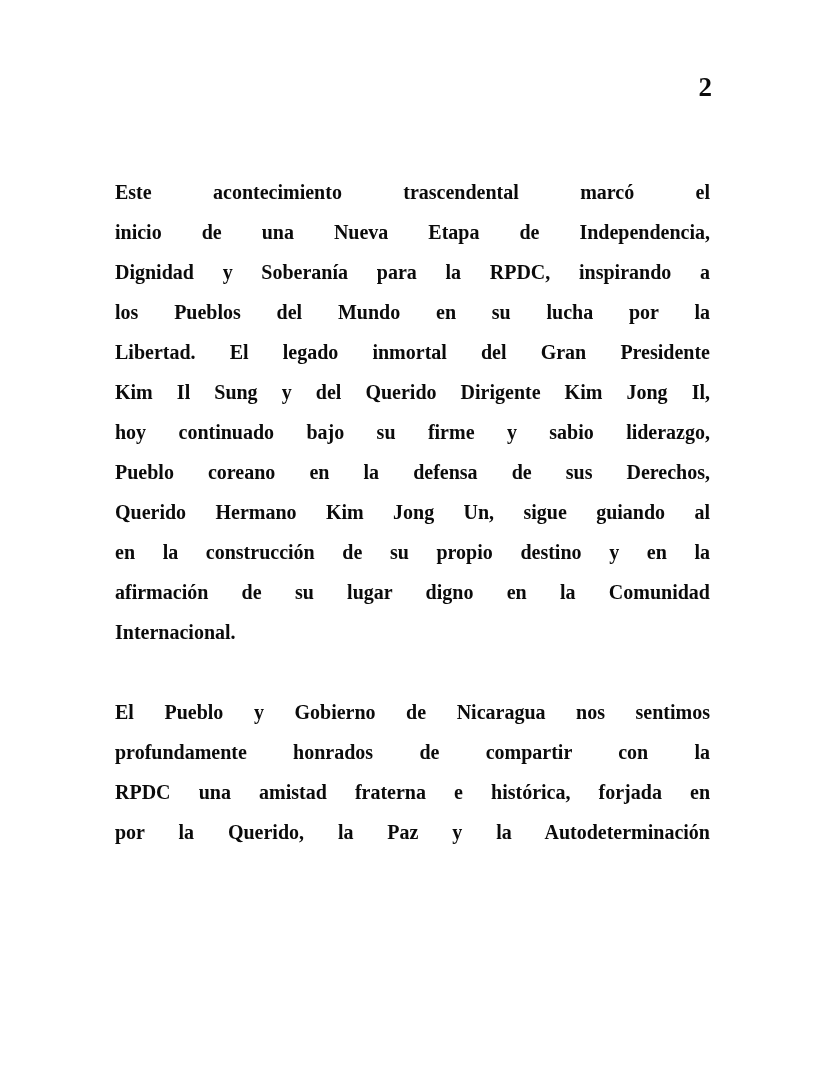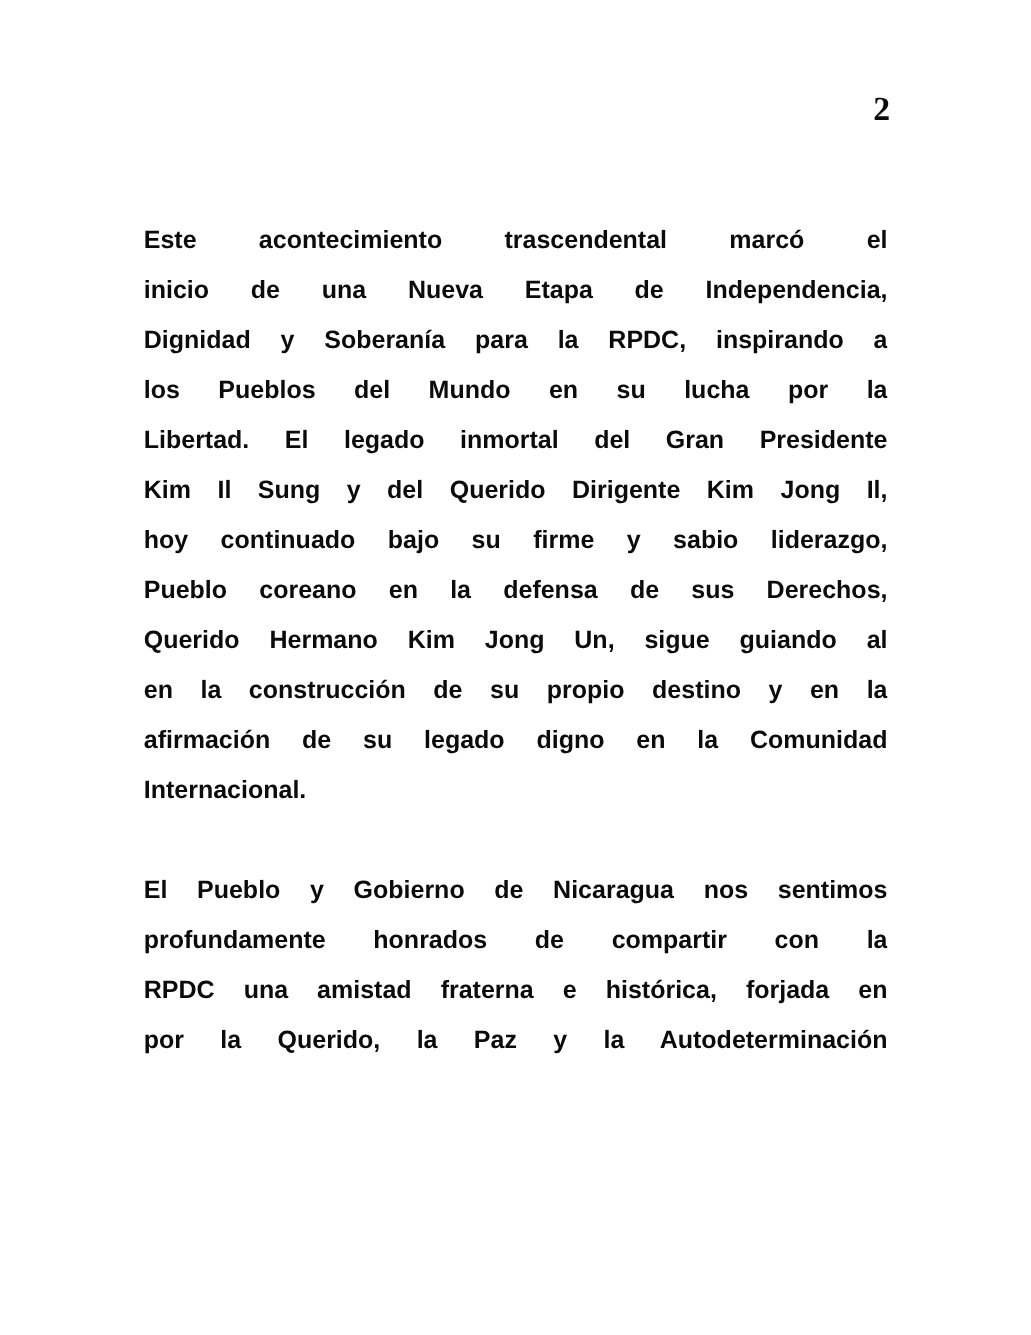--- a/index.html
+++ b/index.html
@@ -32,21 +32,21 @@
     line-height: 30px;
     color: #0b0b0b;
   }
 
   
   .content {
     position: absolute;
     top: 172px;
     left: 115px;
     width: 595px;
-    font-family: Liberation Sans, sans-serif;
+    font-family: Liberation Serif, serif;
     font-weight: 700;
     font-size: 20px;
     line-height: 40px;
     color: #0b0b0b;
   }
 
   .paragraph { margin: 0; }
   .paragraph + .paragraph { margin-top: 40px; }
 
   .line {
@@ -78,21 +78,21 @@
       <div class="line">Este acontecimiento trascendental marcó el</div>
       <div class="line">inicio de una Nueva Etapa de Independencia,</div>
       <div class="line">Dignidad y Soberanía para la RPDC, inspirando a</div>
       <div class="line">los Pueblos del Mundo en su lucha por la</div>
       <div class="line">Libertad. El legado inmortal del Gran Presidente</div>
       <div class="line">Kim Il Sung y del Querido Dirigente Kim Jong Il,</div>
       <div class="line">hoy continuado bajo su firme y sabio liderazgo,</div>
       <div class="line">Pueblo coreano en la defensa de sus Derechos,</div>
       <div class="line">Querido Hermano Kim Jong Un, sigue guiando al</div>
       <div class="line">en la construcción de su propio destino y en la</div>
-      <div class="line">afirmación de su legado digno en la Comunidad</div>
+      <div class="line">afirmación de su lugar digno en la Comunidad</div>
       <div class="line last">Internacional.</div>
     </div>
 
     <div class="paragraph">
       <div class="line">El Pueblo y Gobierno de Nicaragua nos sentimos</div>
       <div class="line">profundamente honrados de compartir con la</div>
       <div class="line">RPDC una amistad fraterna e histórica, forjada en</div>
       <div class="line">por la Querido, la Paz y la Autodeterminación</div>
     </div>
 

